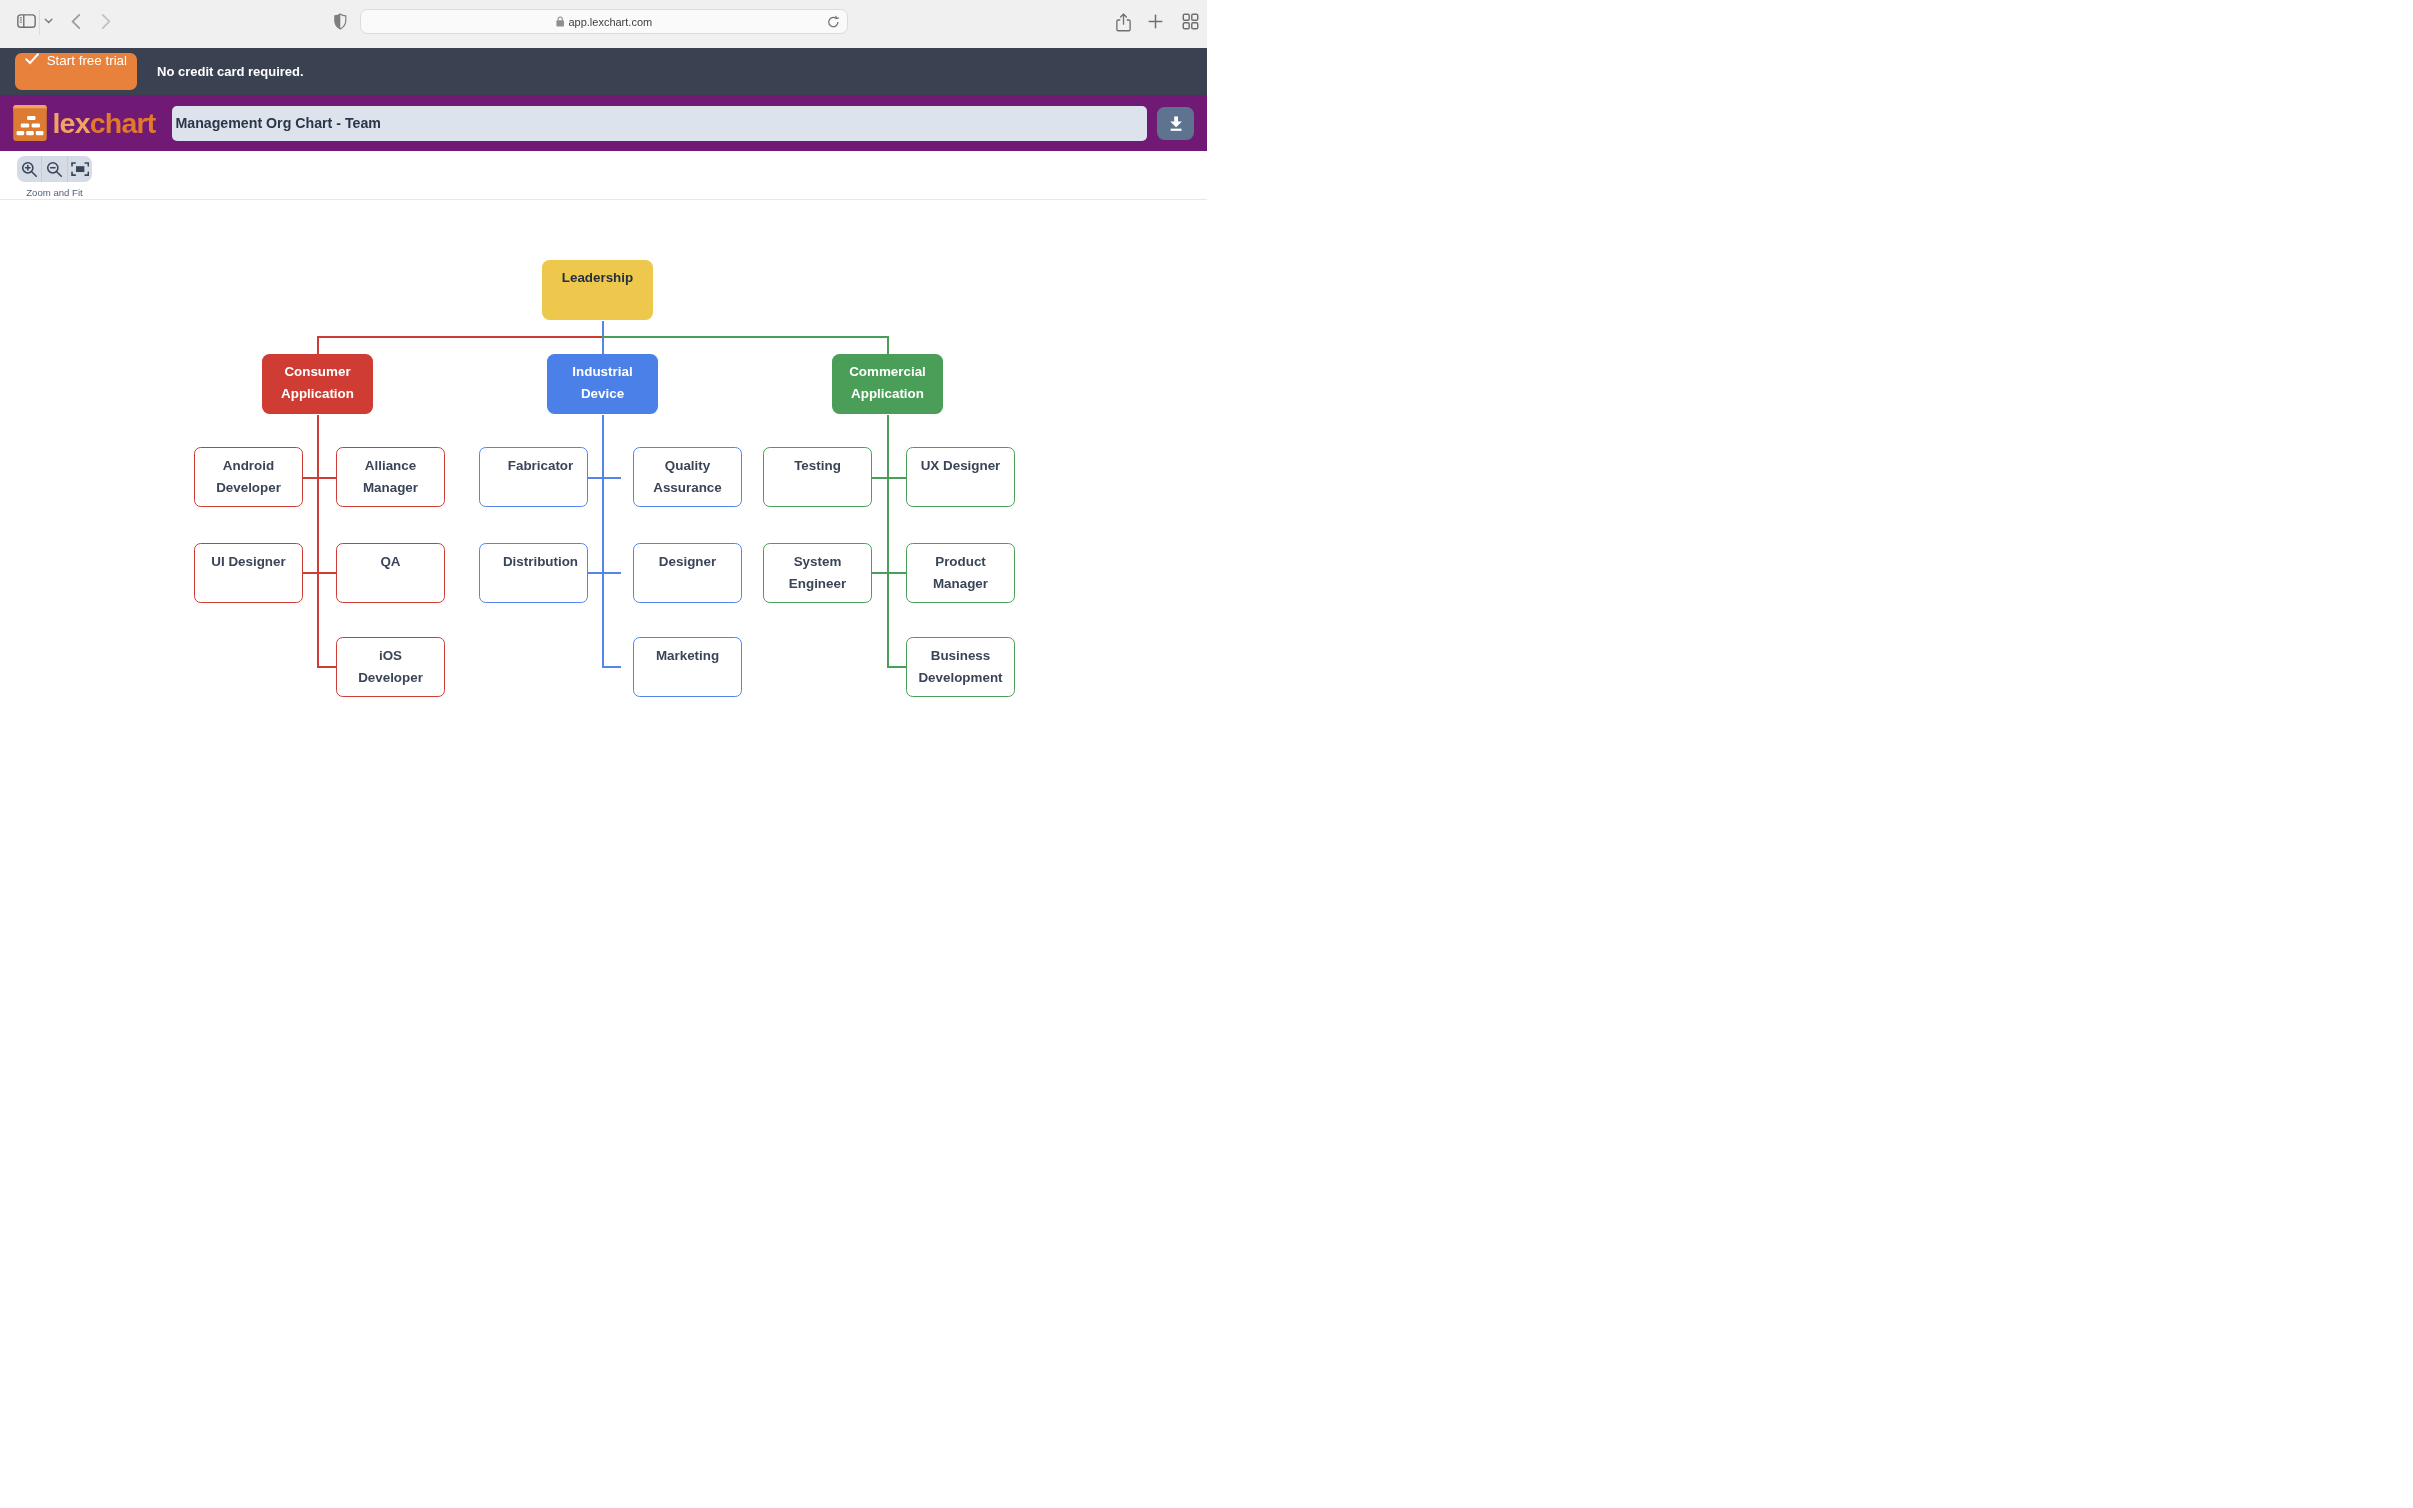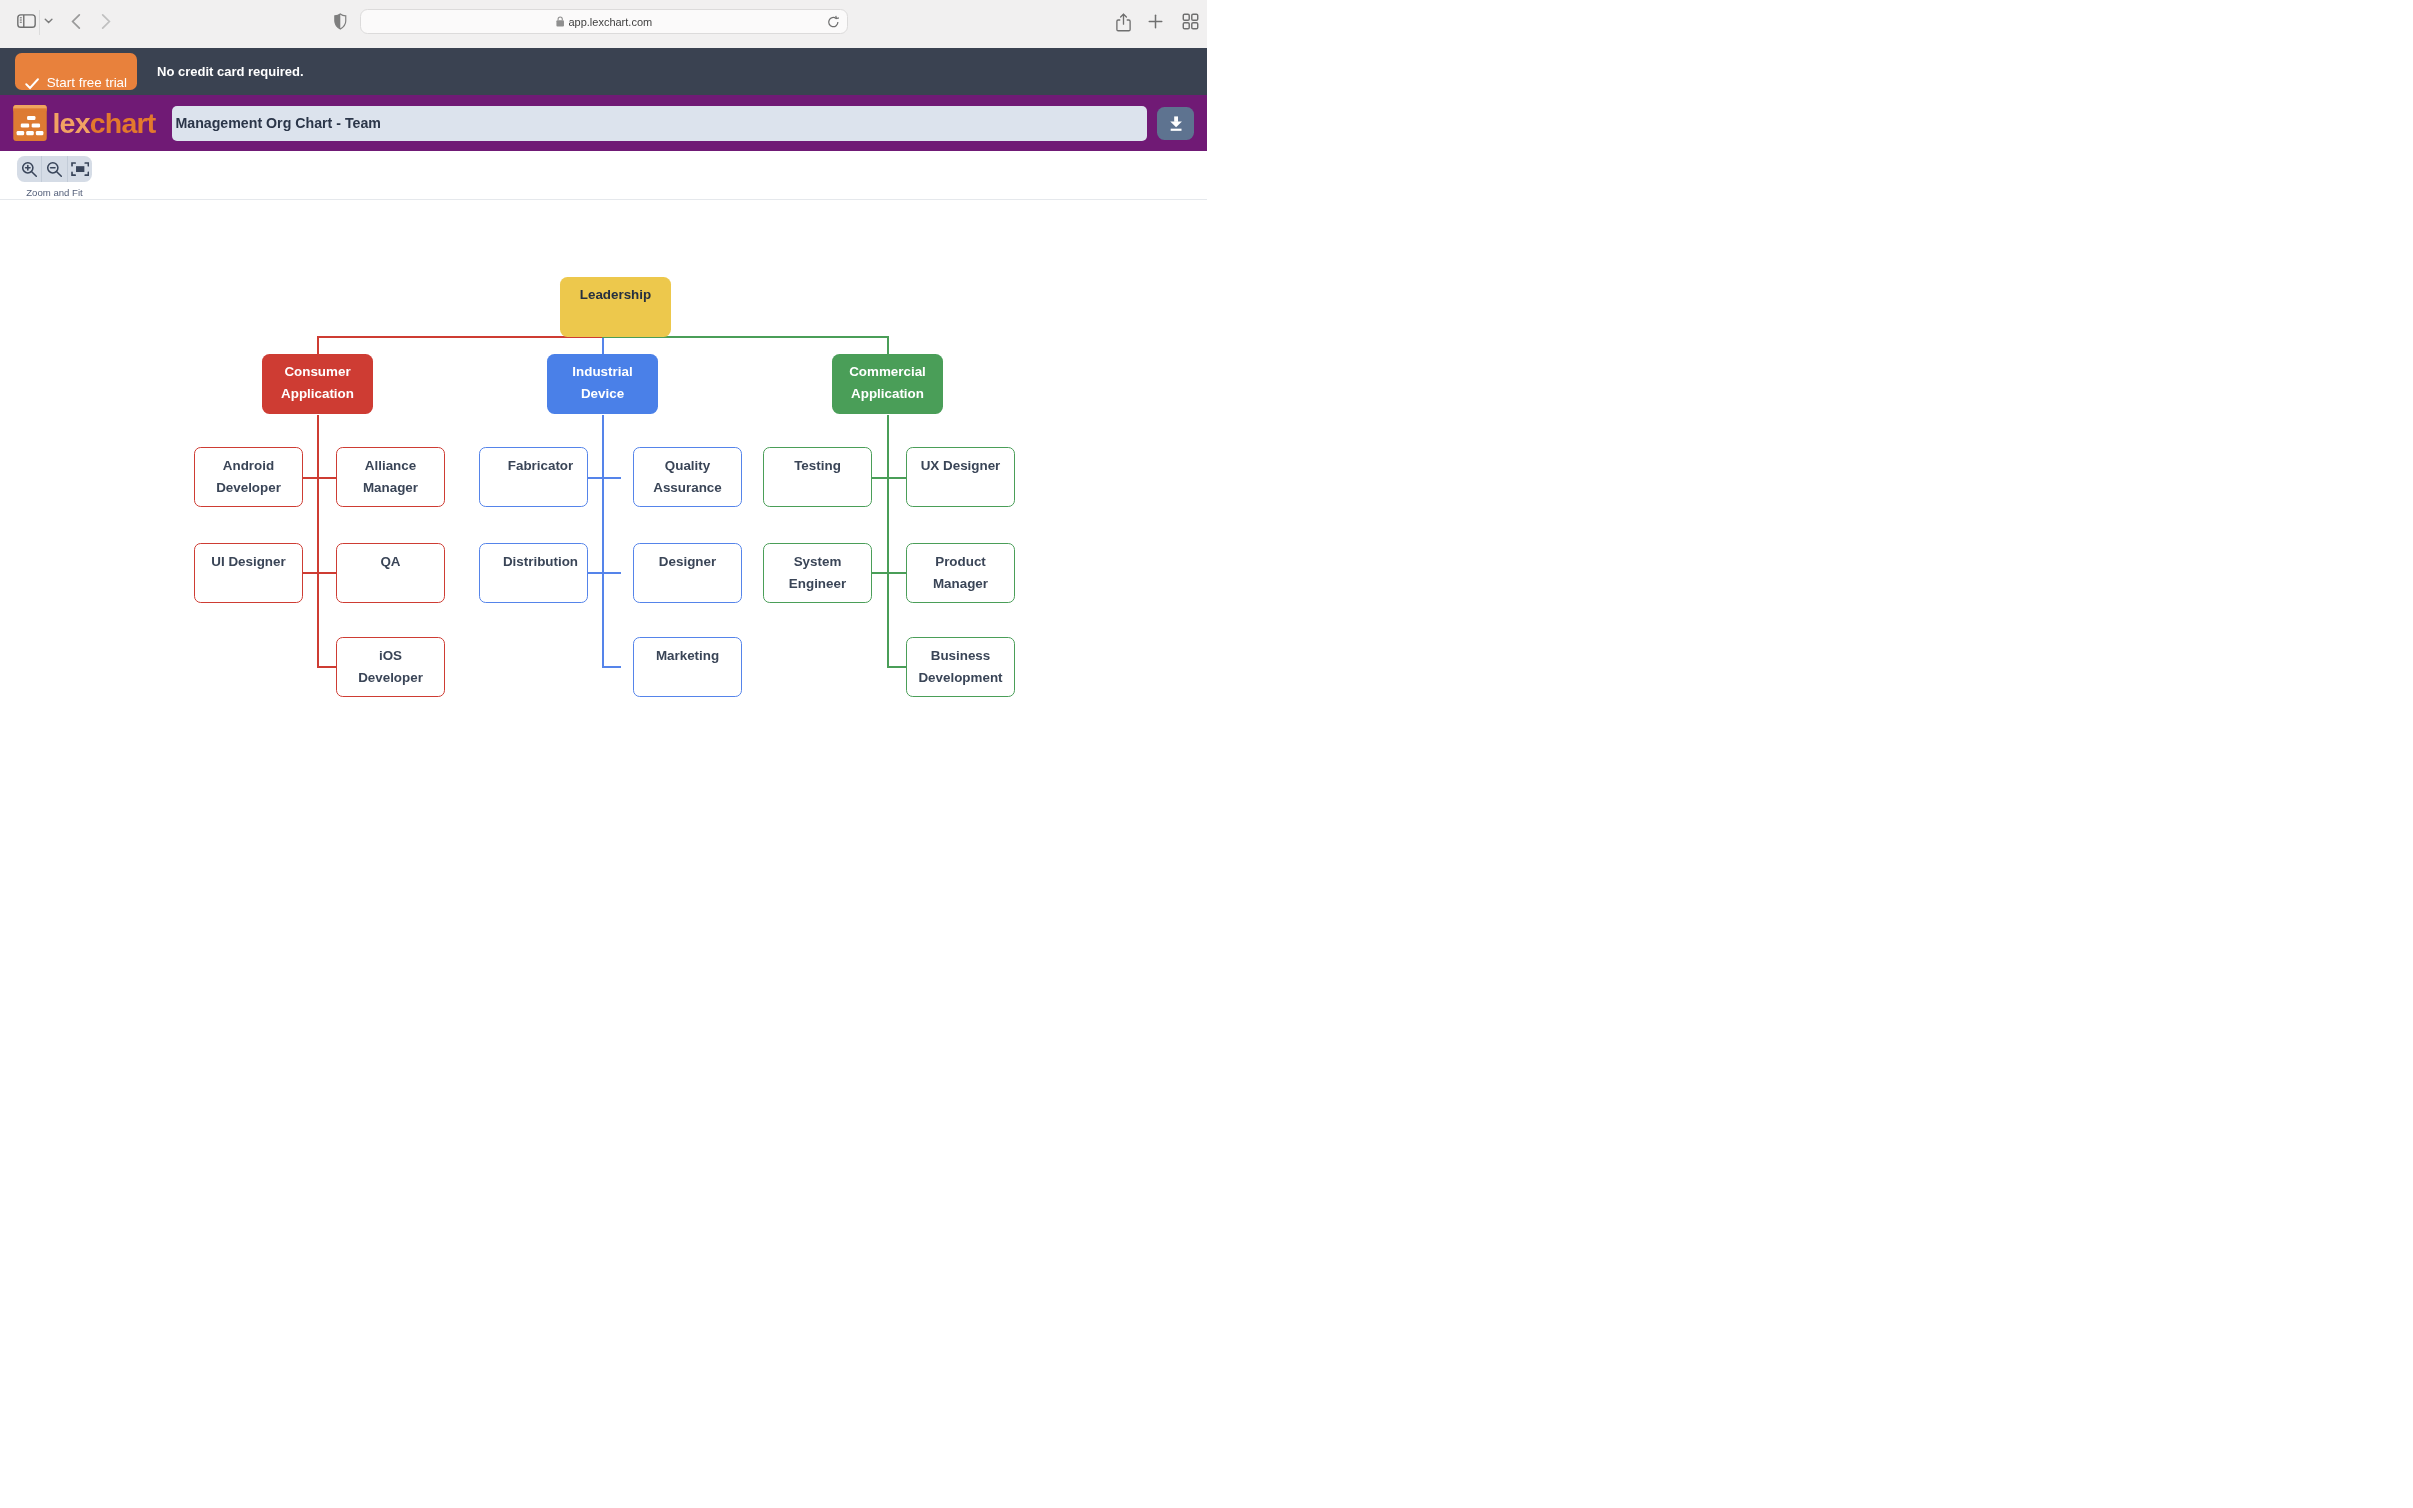--- a/index.html
+++ b/index.html
@@ -12,21 +12,21 @@
   .bb-sep { position:absolute; left:39px; top:10px; width:0.8px; height:25px; background:#dcdcdc; }
   .url-field { position:absolute; left:360px; top:9.2px; width:488px; height:25px;
                background:#fbfafa; border:0.8px solid #dcdbdb; border-radius:7.5px;
                display:flex; align-items:center; justify-content:center; gap:4.2px; }
   .url-text { font-size:11px; color:#3f3f3f; }
   .url-refresh { position:absolute; right:7.5px; top:5px; }
 
   
   .promo-banner { width:1207px; height:47px; background:var(--navy); display:flex; align-items:center; padding-left:15px; }
   .cta-btn { width:122px; height:37px; background:var(--orange); border:none; border-radius:6.7px;
-             color:#fff; font-size:13.4px; font-family:inherit; display:flex; align-items:flex-end;
+             color:#fff; font-size:13.4px; font-family:inherit; display:flex; align-items:flex-start;
              justify-content:center; gap:7.5px; cursor:pointer; }
   .promo-note { color:#fff; font-size:13px; font-weight:bold; margin-left:20px; }
 
   
   .app-header { width:1207px; height:56px; background:#701a75; display:flex; align-items:center; padding:0 12.6px; }
   .logo { display:flex; align-items:center; gap:5.9px; }
   .wordmark { font-size:28.5px; font-weight:bold; letter-spacing:-0.8px; }
   .wm-lex { color:#f2a263; }
   .wm-chart { color:#e3792d; }
   .title-input { flex:1; height:35px; margin:0 10px 0 17px; background:var(--titlebg);
@@ -61,21 +61,21 @@
   .b-blue   { border-color:var(--bluebr); }
   .b-green  { border-color:var(--green); }
 
   .line { position:absolute; }
   .h2 { height:1.7px; } .w2 { width:1.7px; }
   .c-red   { background:var(--red); }
   .c-blue  { background:var(--bluebr); }
   .c-green { background:var(--green); }
 
   
-  .n-leadership { left:560px; top:60px;margin-top:17px; }
+  .n-leadership { left:542px; top:60px; }
   .n-consumer   { left:262px; top:154px; }
   .n-industrial { left:547px; top:154px; }
   .n-commercial { left:832px; top:154px; }
   .r1 { top:247px; } .r2 { top:343px; } .r3 { top:437px; }
   .c1 { left:194px; } .c2 { left:336px; } .c3 { left:479px;padding-left:14px; }
   .c4 { left:621px;margin-left:12px; } .c5 { left:763px; } .c6 { left:906px; }
 
   
   .l-blue-top    { left:602px; top:121px; height:34px; }
   .l-red-trunk   { left:317px; top:136px; width:286px; }

